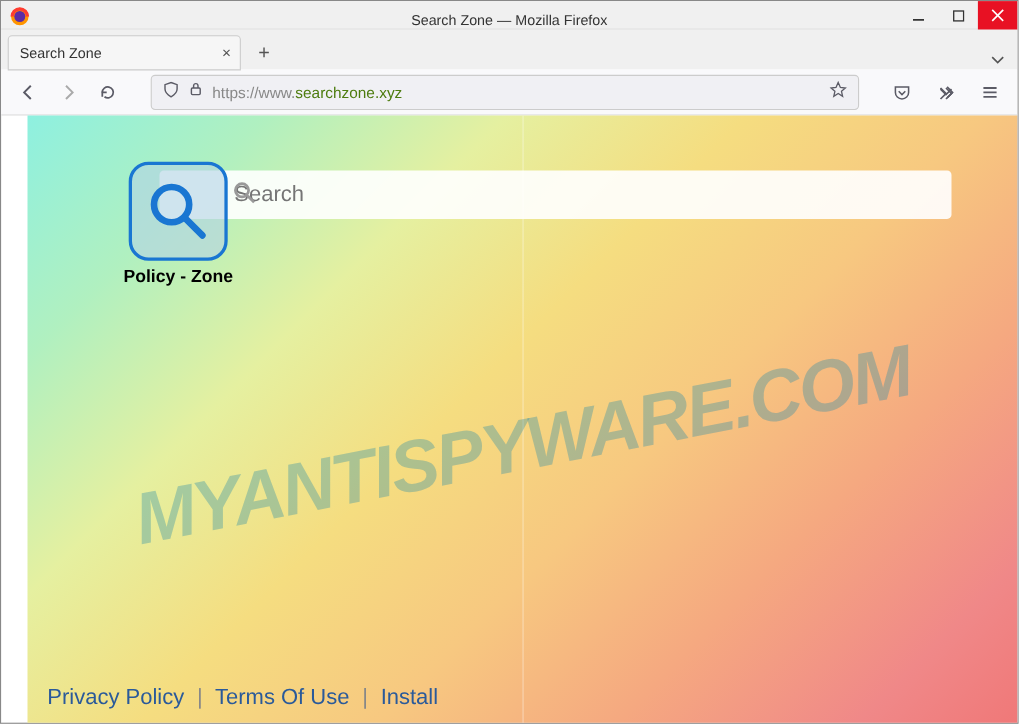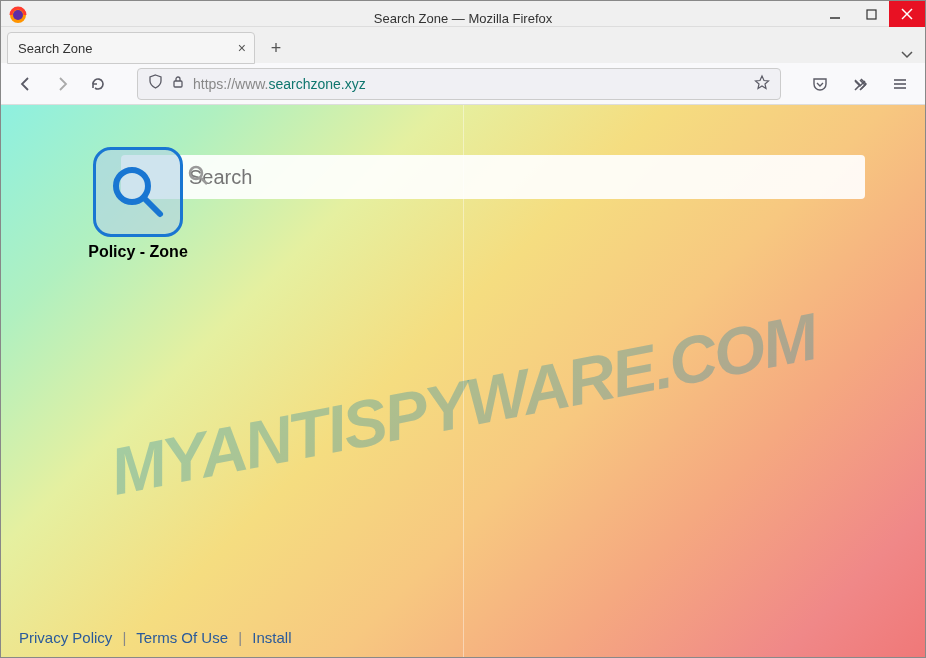--- a/index.html
+++ b/index.html
@@ -61,21 +61,21 @@
 
 .tabbar {
   height: 36px;
   background: #f0f0f0;
   display: flex;
   align-items: flex-end;
   padding: 0 6px;
 }
 .tab {
   height: 32px;
-  width: 248px;
+  width: 212px;
   background: #f6f6f6;
   border: 1px solid #ccc;
   border-radius: 4px 4px 0 0;
   display: flex;
   align-items: center;
   padding: 0 10px;
   font-size: 13px;
   color: #333;
   position: relative;
   margin-bottom: -1px;
@@ -133,21 +133,21 @@
   align-items: center;
   padding: 0 10px;
   margin: 0 18px 0 18px;
   gap: 8px;
 }
 .url-text {
   flex: 1;
   font-size: 14px;
   color: #888;
 }
-.url-text .domain { color: #0f766e; }
+.url-text .domain { color: #4d7c0f; }
 .star-btn { color: #5b5b66; }
 .toolbar-right {
   display: flex;
   gap: 10px;
   align-items: center;
 }
 
 
 .page {
   height: 553px;
@@ -155,20 +155,21 @@
   background: linear-gradient(135deg, 
     #8ef0e0 0%, 
     #b0f0c0 15%, 
     #e5f0a0 30%,
     #f5dd80 45%,
     #f7c880 60%, 
     #f5a880 75%,
     #f08888 90%,
     #f07878 100%);
   overflow: hidden;
+  margin-left: 24px;
 }
 .page::before {
   content: "";
   position: absolute;
   left: 50%;
   top: 0;
   bottom: 0;
   width: 1px;
   background: rgba(255,255,255,0.4);
 }
@@ -244,21 +245,21 @@
   letter-spacing: -2px;
   white-space: nowrap;
   pointer-events: none;
   font-family: Arial Black, Arial, sans-serif;
 }
 
 .footer {
   position: absolute;
   bottom: 12px;
   left: 18px;
-  font-size: 15px;
+  font-size: 20px;
   color: #2a5a9a;
 }
 .footer a { color: #2a5a9a; text-decoration: none; }
 .footer-sep { color: #888; margin: 0 6px; }
 </style>
 </head>
 <body>
 
 <div class="titlebar">
   <div class="titlebar-icon">

